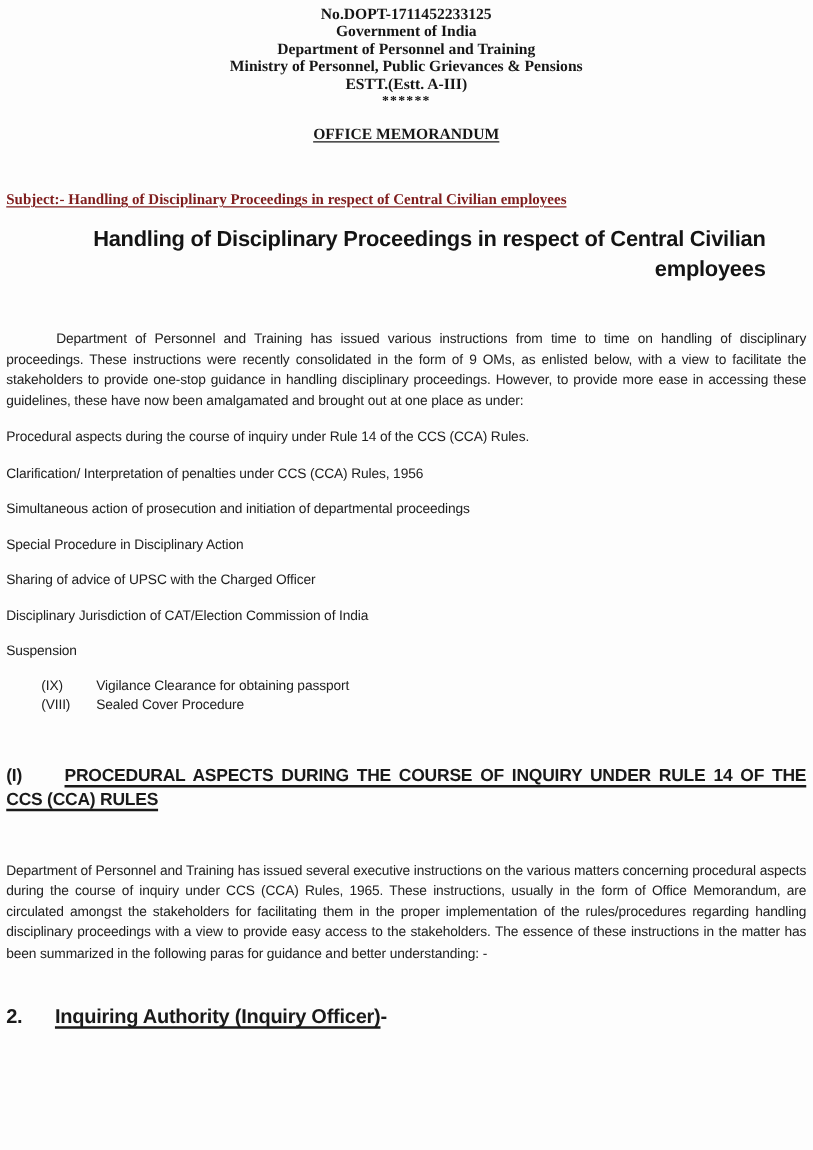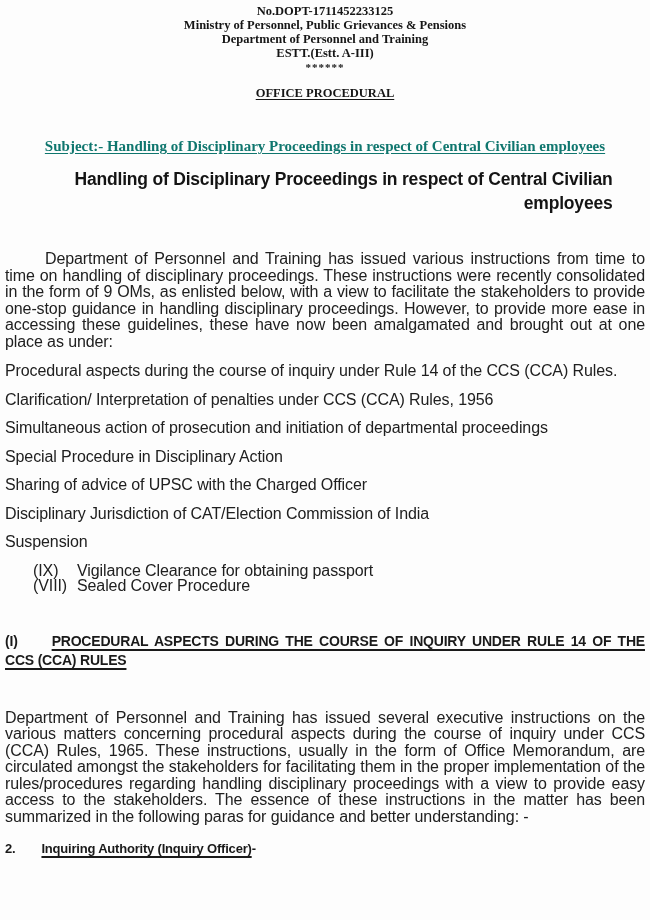--- a/index.html
+++ b/index.html
@@ -43,38 +43,37 @@
     font-weight: bold;
     font-size: 12.5px;
     color: #161616;
   }
   .memo-title span, .subject span {
     text-decoration: underline;
     text-underline-offset: 2px;
   }
   .subject {
     margin-top: 37px;
-    text-align: center;
     font-family: "Liberation Serif", "DejaVu Serif", serif;
     font-weight: bold;
-    font-size: 15px;
-    color: #0f766e;
+    font-size: 12px;
+    color: #7f1d1d;
   }
   .main-heading {
     margin: 12px auto 0 auto;
     max-width: 575px;
     text-align: right;
     font-weight: bold;
     font-size: 17.5px;
     line-height: 24px;
     color: #141414;
     letter-spacing: -0.2px;
   }
   .body-text {
-    font-size: 16px;
+    font-size: 11px;
     line-height: 16.5px;
     letter-spacing: -0.1px;
     color: #202020;
   }
   .para-1 {
     margin-top: 36px;
     text-align: justify;
     text-indent: 40px;
   }
   .om-list { margin-top: 13px; }
@@ -95,44 +94,45 @@
   .underlined {
     text-decoration: underline;
     text-underline-offset: 2.5px;
     text-decoration-thickness: 1.5px;
   }
   .para-2 {
     margin-top: 40px;
     text-align: justify;
   }
   .heading-2 {
-    margin-top: 16px;
+    margin-top: 34px;
     font-weight: bold;
-    font-size: 13px;
+    font-size: 16px;
     letter-spacing: -0.2px;
     color: #1a1a1a;
   }
   .heading-2 .h2-num { padding-right: 26px; }
 </style>
 </head>
 <body>
 
 <div class="page">
 
   <div class="letterhead">
     <div>No.DOPT-1711452233125</div>
+    <div>Government of India</div>
+    <div>Department of Personnel and Training</div>
     <div>Ministry of Personnel, Public Grievances &amp; Pensions</div>
-    <div>Department of Personnel and Training</div>
     <div>ESTT.(Estt. A-III)</div>
     <div class="stars">******</div>
   </div>
 
 
   <div class="memo-title">
-    <span>OFFICE PROCEDURAL</span>
+    <span>OFFICE MEMORANDUM</span>
   </div>
 
   <div class="subject">
     <span>Subject:- Handling of Disciplinary Proceedings in respect of Central Civilian employees</span>
   </div>
 
   <div class="main-heading">Handling of Disciplinary Proceedings in respect of Central Civilian employees</div>
 
   <div class="body-text para-1">Department of Personnel and Training has issued various instructions from time to time on handling of disciplinary proceedings. These instructions were recently consolidated in the form of 9 OMs, as enlisted below, with a view to facilitate the stakeholders to provide one-stop guidance in handling disciplinary proceedings. However, to provide more ease in accessing these guidelines, these have now been amalgamated and brought out at one place as under:</div>
 

